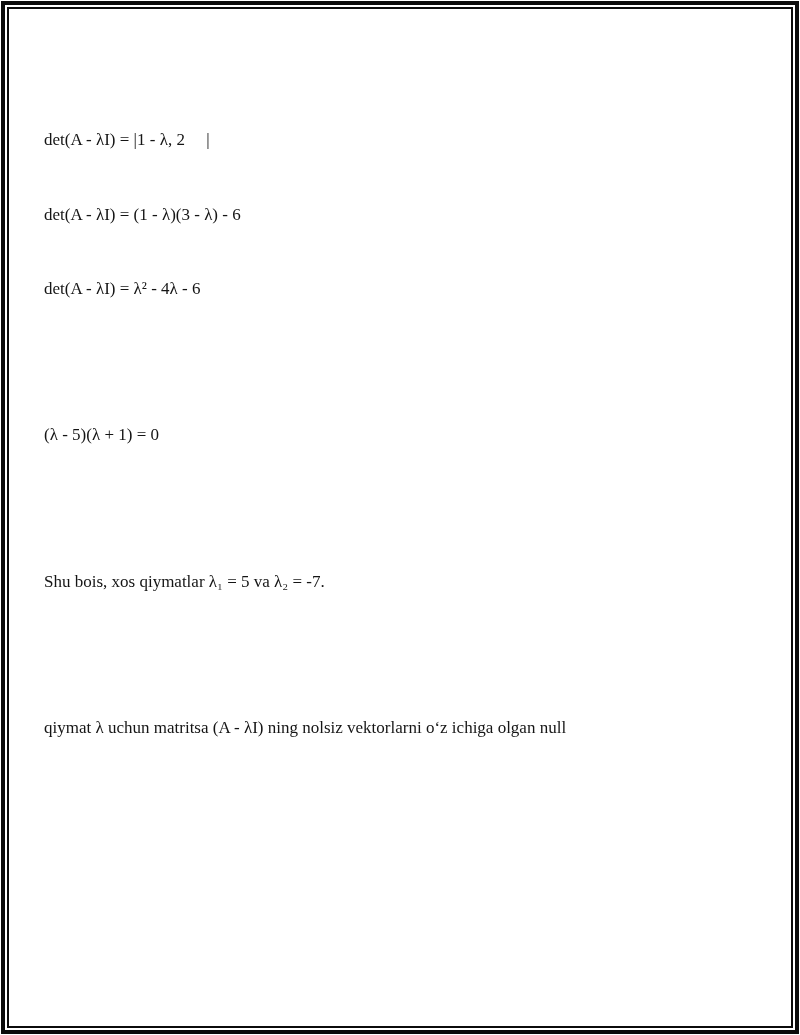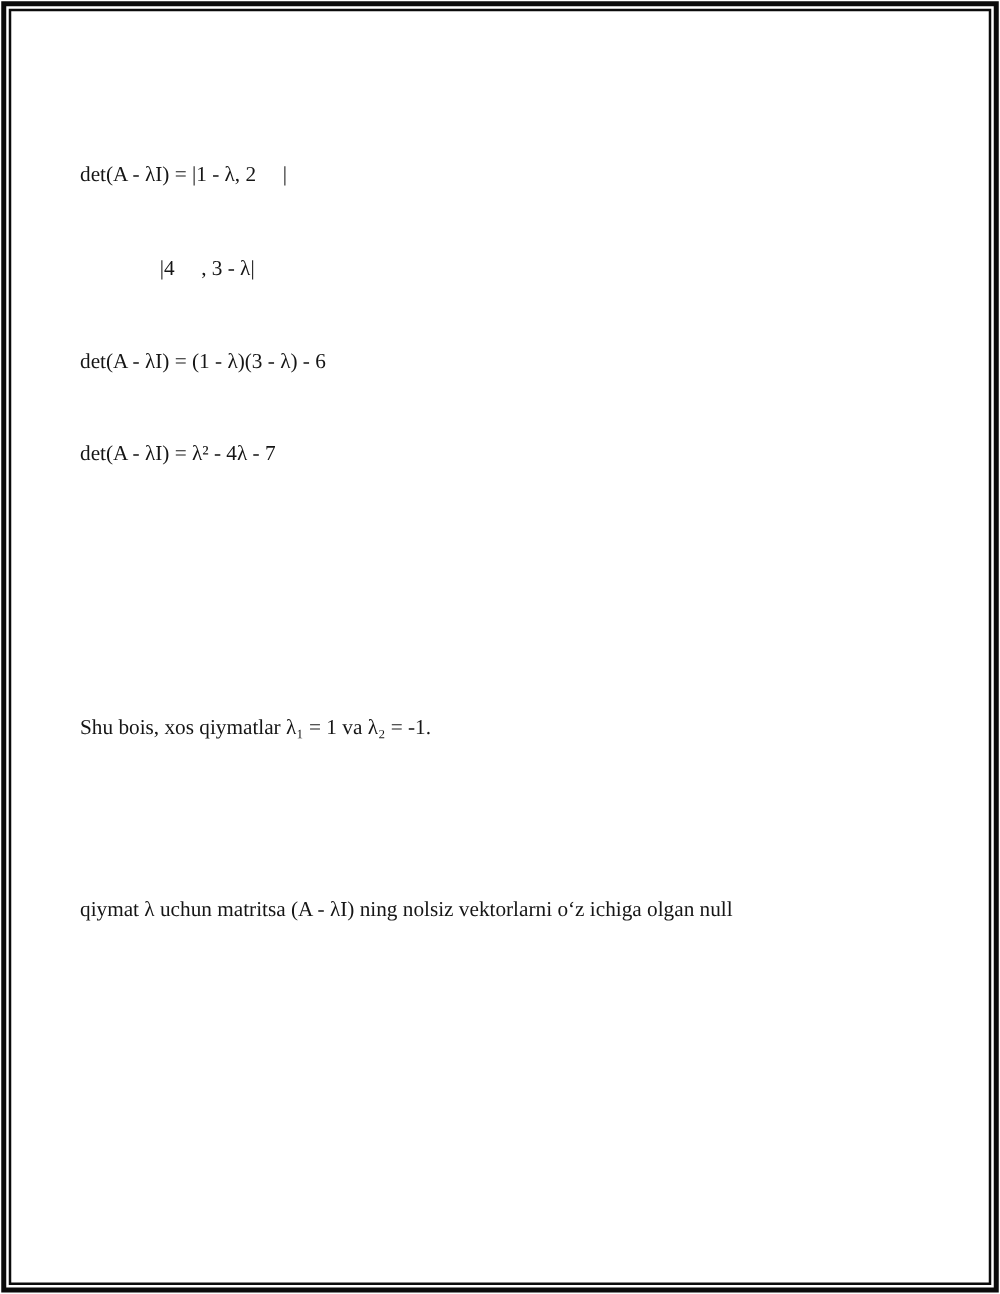--- a/index.html
+++ b/index.html
@@ -29,21 +29,21 @@
     bottom: 2px;
     border: 2px solid #0b0b0b;
     background: #ffffff;
   }
   .content {
     position: absolute;
     left: 0;
     top: 0;
     right: 0;
     bottom: 0;
-    padding: 79px 30px 0 64px;
+    padding: 79px 30px 0 44px;
     font-family: "Liberation Serif", "DejaVu Serif", serif;
     font-size: 17px;
     line-height: 24.7px;
     color: #151515;
   }
   .para {
     margin: 0 0 23px 0;
     white-space: pre;
   }
   .line {
@@ -55,30 +55,30 @@
 <body>
 
 <div class="frame-outer">
   <div class="frame-inner"></div>
 </div>
 
 <div class="content">
 
   <div class="para">
     <span class="line">det(A - λI) = |1 - λ, 2     |</span>
-    <span class="line">               |4     , 3 - λ|</span>
     <span class="line">det(A - λI) = (1 - λ)(3 - λ) - 6</span>
-    <span class="line">det(A - λI) = λ² - 4λ - 7</span>
+    <span class="line">det(A - λI) = λ² - 4λ - 6</span>
   </div>
 
   <div class="para">
+    <span class="line">(λ - 5)(λ + 1) = 0</span>
   </div>
 
   <div class="para">
-    <span class="line">Shu bois, xos qiymatlar λ₁ = 1 va λ₂ = -1.</span>
+    <span class="line">Shu bois, xos qiymatlar λ₁ = 5 va λ₂ = -7.</span>
   </div>
 
   <div class="para">
     <span class="line">qiymat λ uchun matritsa (A - λI) ning nolsiz vektorlarni o‘z ichiga olgan null</span>
     
     
   </div>
 
 </div>
 

